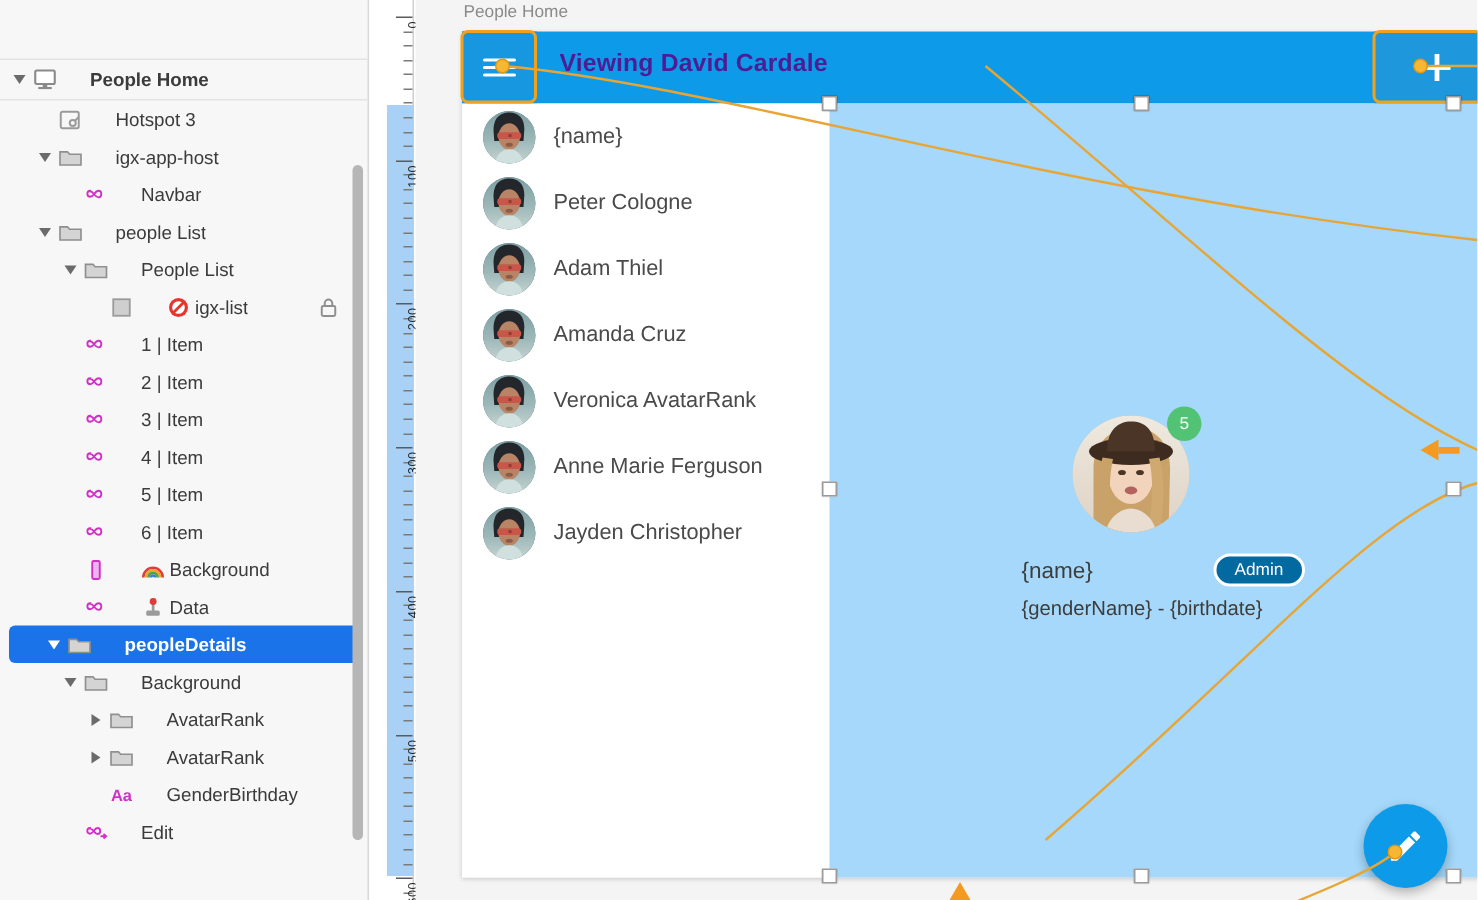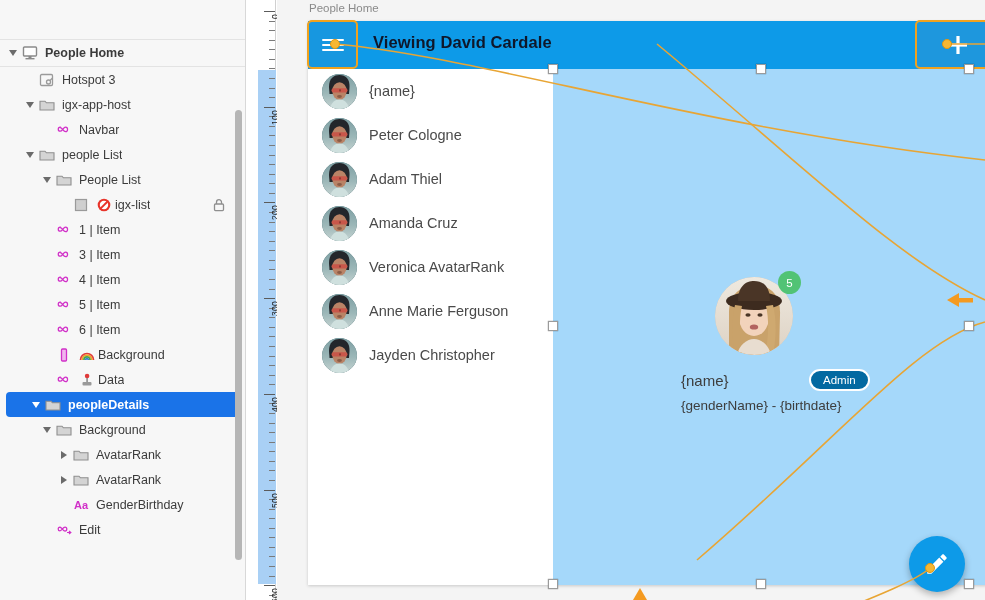--- a/index.html
+++ b/index.html
@@ -54,21 +54,21 @@
   .tri-r {
     border-top: 4.5px solid transparent;
     border-bottom: 4.5px solid transparent;
     border-left: 6px solid #6b6b6b;
     border-right: 0;
   }
   .tree-row.selected .tri-d { border-top-color: #ffffff; }
   .ic {
     width: 20px; flex: 0 0 20px;
     display: flex; align-items: center; justify-content: center;
-    margin-right: 5px;
+    margin-right: 20px;
   }
   .lbl { overflow: hidden; text-overflow: ellipsis; }
   .lock-ic { position: absolute; right: 18px; top: 5px; }
 
   
   #sb-scroll {
     position: absolute; right: 3px; top: 110px;
     width: 7px; height: 450px;
     background: #b6b6b6; border-radius: 4px;
   }
@@ -120,21 +120,21 @@
   }
 
   
   #appbar {
     position: absolute; left: 0; top: 0;
     width: 692px; height: 48px;
     background: #0d9ae8;
   }
   #appbar-title {
     position: absolute; left: 65px; top: 12px;
-    font-size: 16.5px; color: #0f172a; font-weight: bold;
+    font-size: 16.5px; color: #4c1d95; font-weight: bold;
     letter-spacing: .1px;
   }
   #menu-btn {
     position: absolute; left: 0; top: 0;
     width: 50px; height: 48px;
     display: flex; align-items: center; justify-content: center;
     background: #1797e0;
   }
   .burger-line {
     width: 22px; height: 2.5px; background: #ffffff; border-radius: 1px;
@@ -335,20 +335,30 @@
         </div>
         <div class="tree-row">
           <div style="width: 40px; flex: 0 0 auto;"></div>
           <div class="tw"></div>
           <div class="ic">
             <svg width="16" height="16" viewBox="0 0 16 16">
               <path d="M4.2 5.2 C1.6 5.2 1.6 9.2 4.2 9.2 C6.4 9.2 7.2 5.2 9.6 5.2 C12.2 5.2 12.2 9.6 9.6 9.6 C7 9.6 6.6 5.6 4.2 5.6 Z" fill="none" stroke="#d130c8" stroke-width="1.25"></path>
             </svg>
           </div>
           <span class="lbl">1 | Item</span>
+        </div>
+        <div class="tree-row">
+          <div style="width: 40px; flex: 0 0 auto;"></div>
+          <div class="tw"></div>
+          <div class="ic">
+            <svg width="16" height="16" viewBox="0 0 16 16">
+              <path d="M4.2 5.2 C1.6 5.2 1.6 9.2 4.2 9.2 C6.4 9.2 7.2 5.2 9.6 5.2 C12.2 5.2 12.2 9.6 9.6 9.6 C7 9.6 6.6 5.6 4.2 5.6 Z" fill="none" stroke="#d130c8" stroke-width="1.25"></path>
+            </svg>
+          </div>
+          <span class="lbl">2 | Item</span>
         </div>
         <div class="tree-row">
           <div style="width: 40px; flex: 0 0 auto;"></div>
           <div class="tw"></div>
           <div class="ic">
             <svg width="16" height="16" viewBox="0 0 16 16">
               <path d="M4.2 5.2 C1.6 5.2 1.6 9.2 4.2 9.2 C6.4 9.2 7.2 5.2 9.6 5.2 C12.2 5.2 12.2 9.6 9.6 9.6 C7 9.6 6.6 5.6 4.2 5.6 Z" fill="none" stroke="#d130c8" stroke-width="1.25"></path>
             </svg>
           </div>
           <span class="lbl">3 | Item</span>

